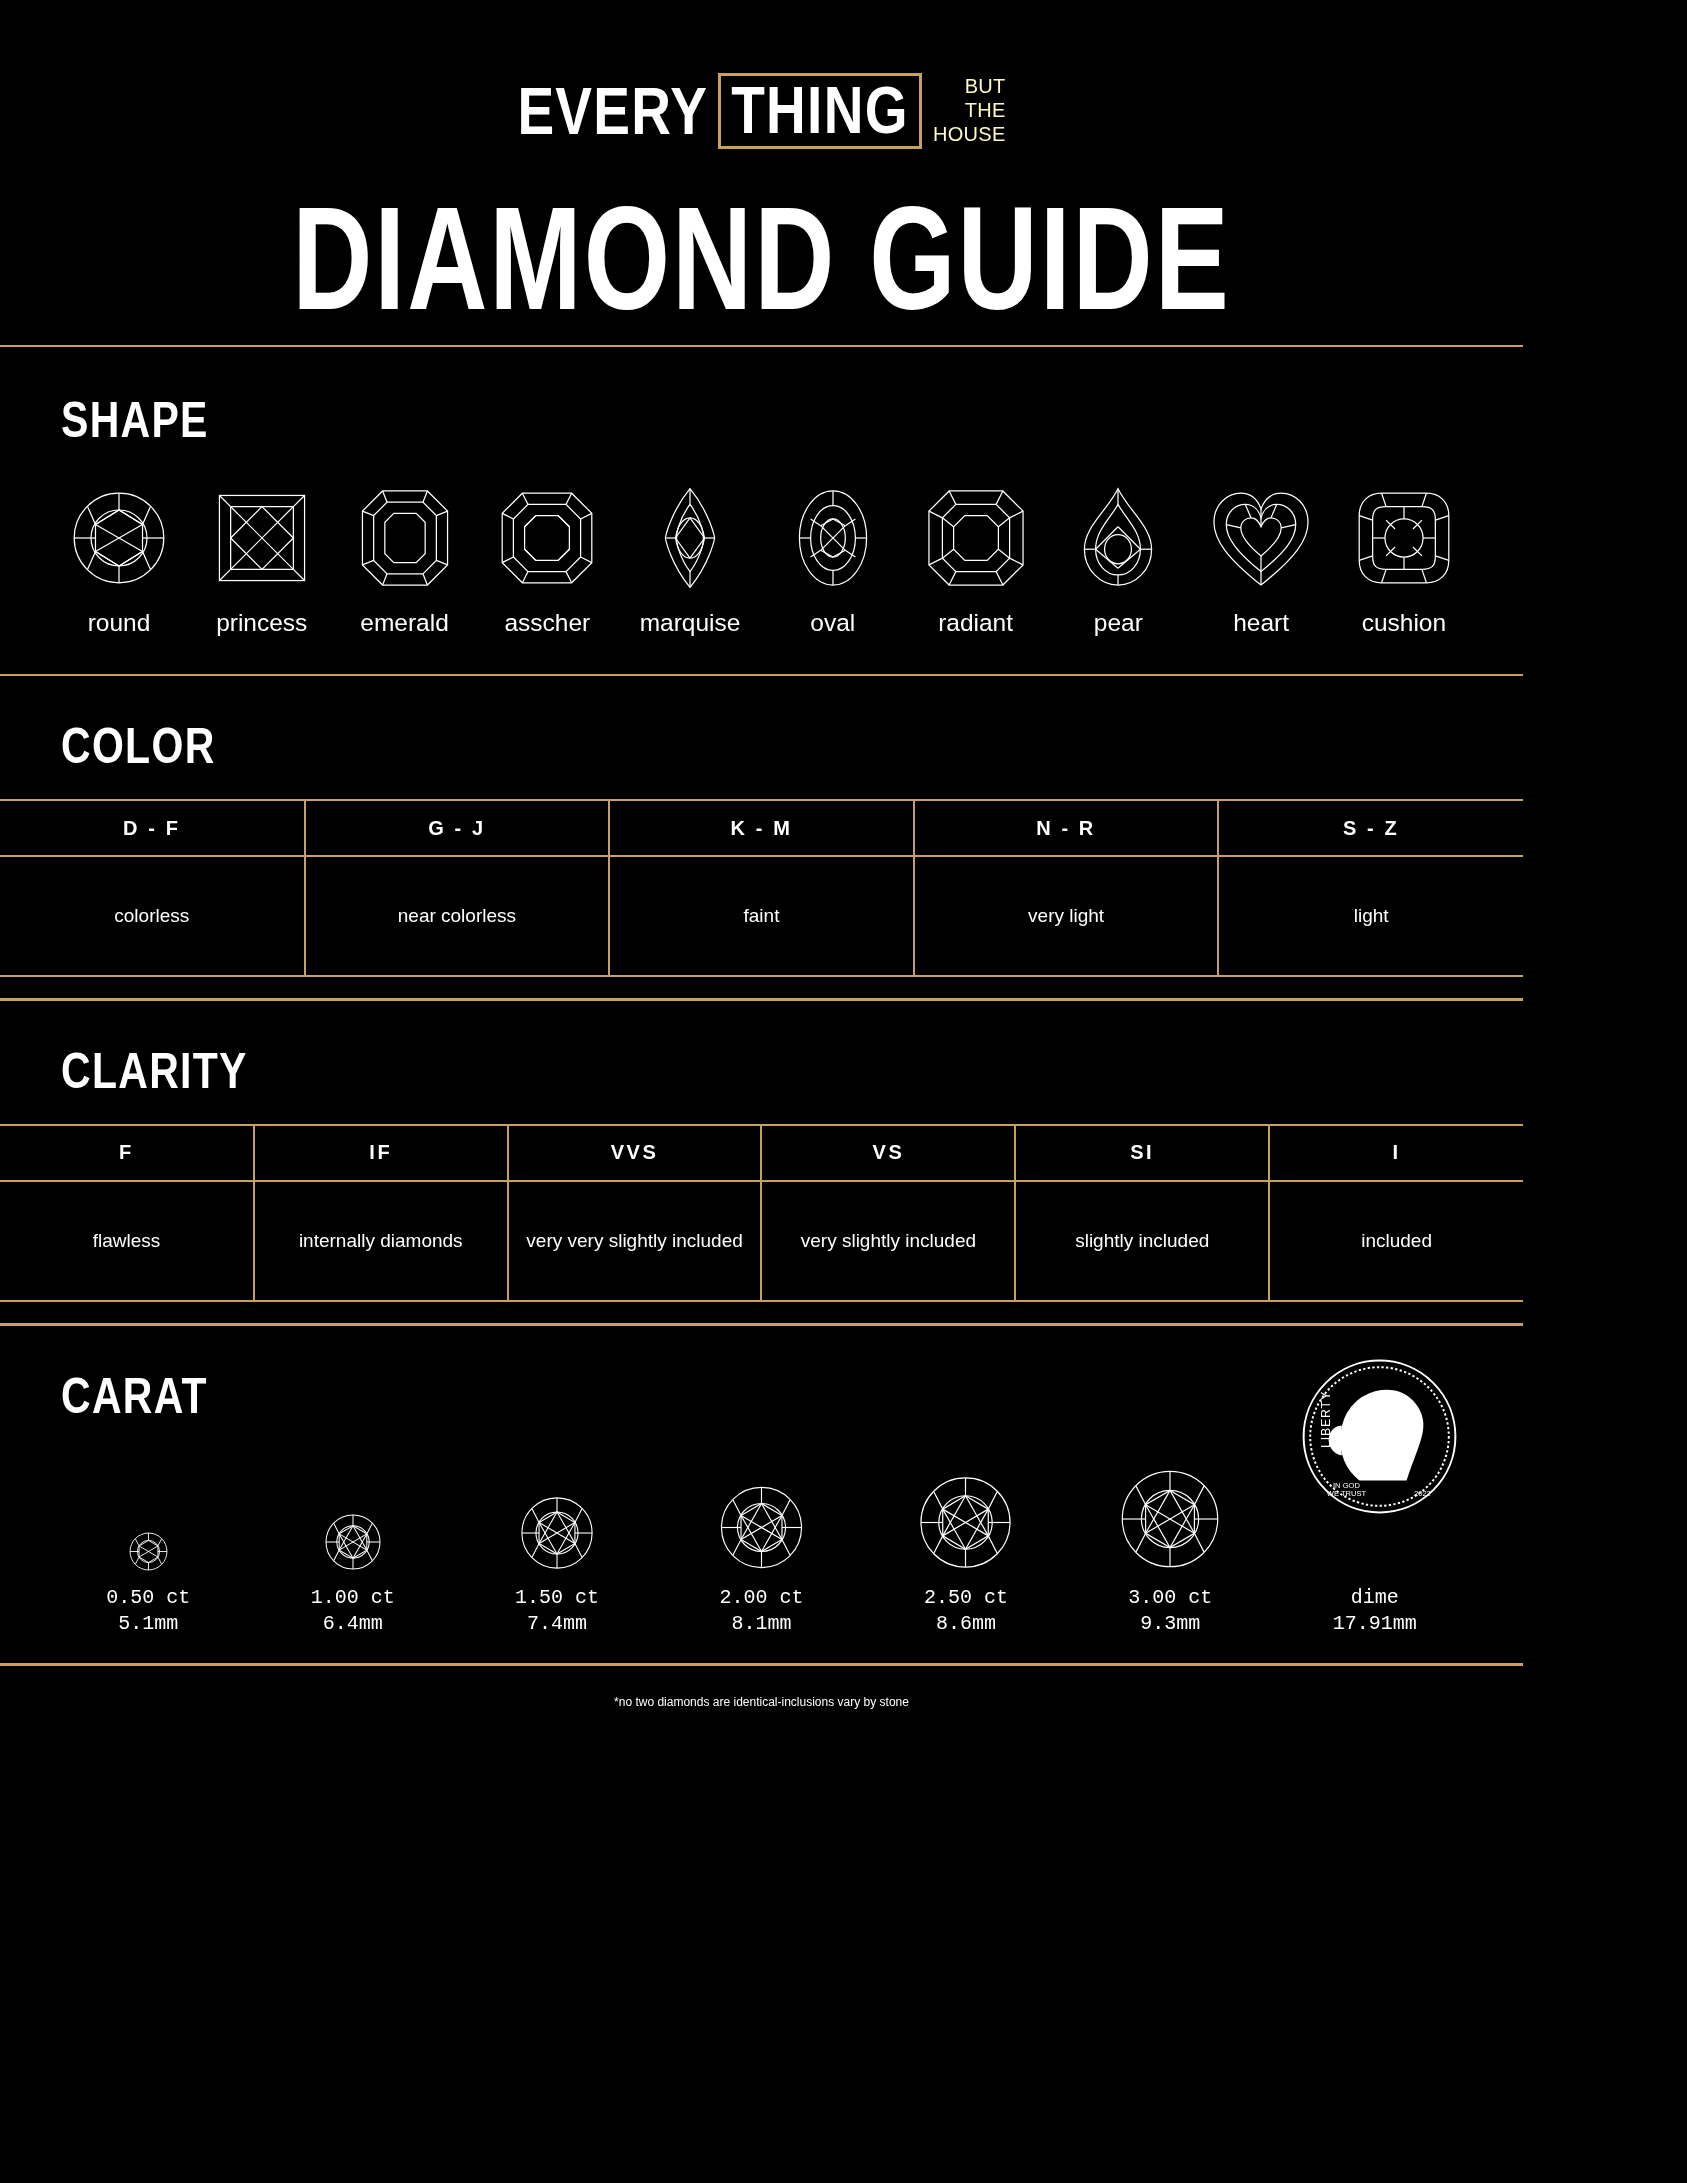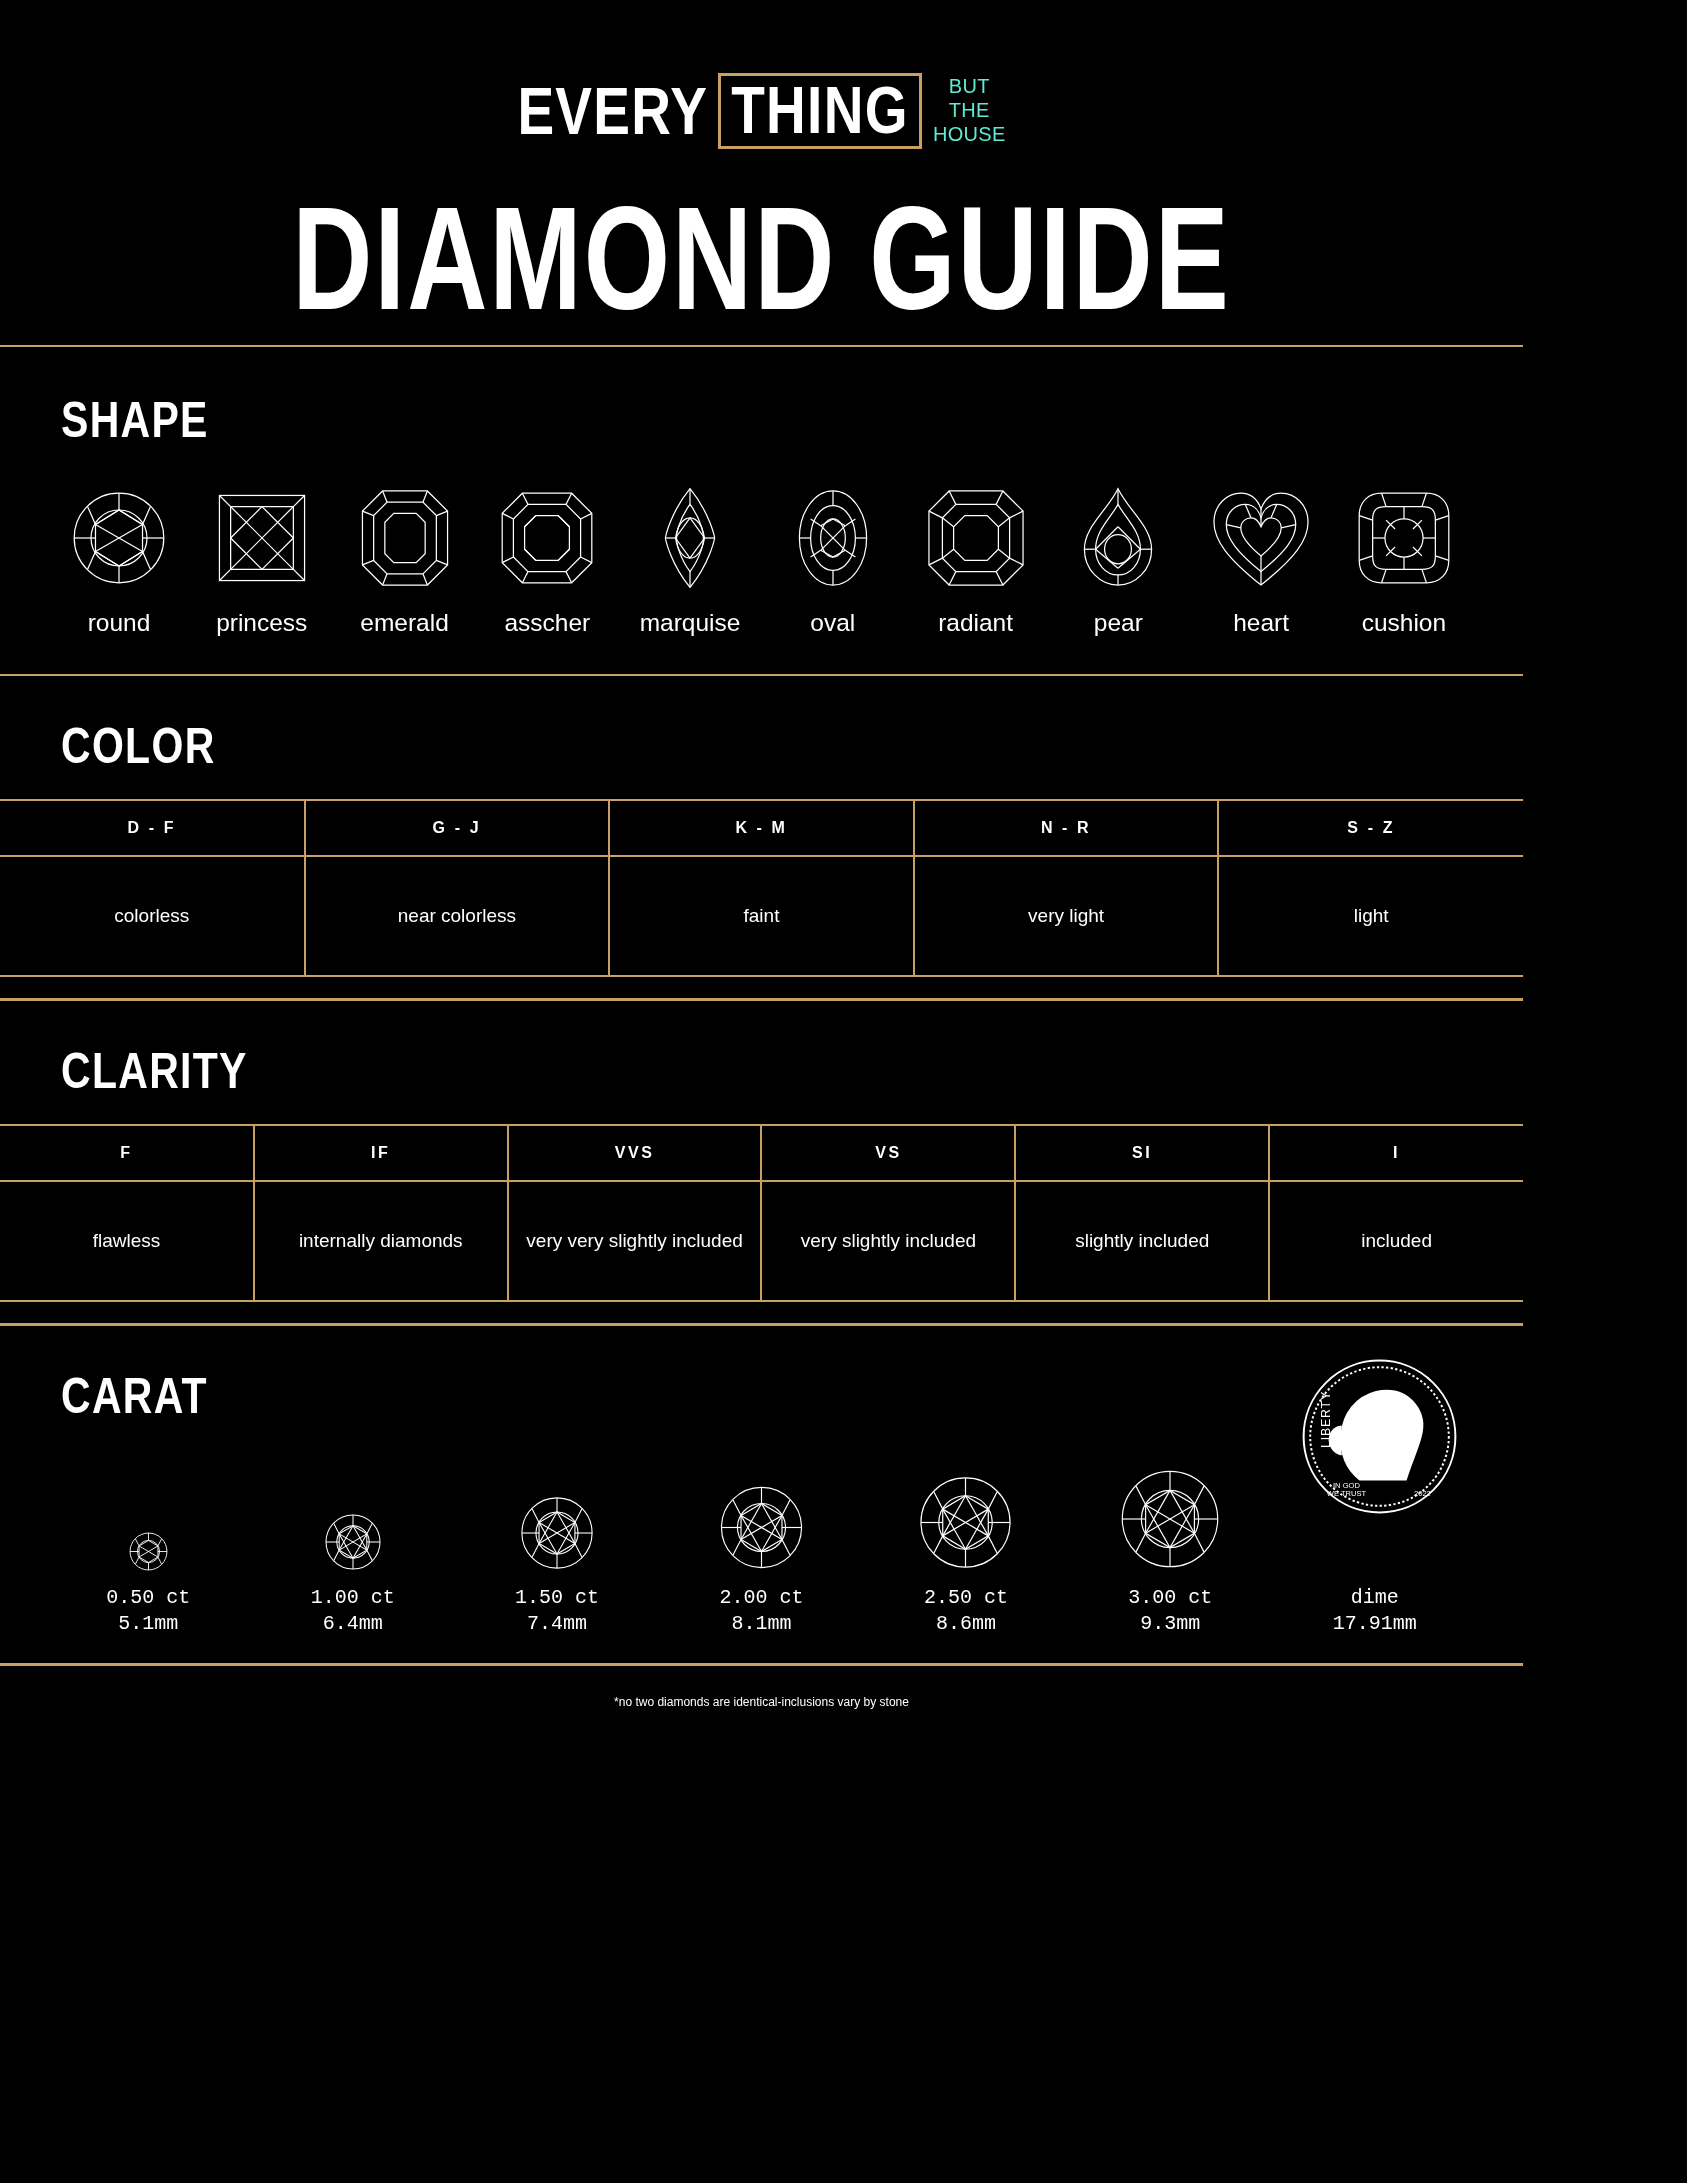--- a/index.html
+++ b/index.html
@@ -54,27 +54,27 @@
     font-size: 55px;
     letter-spacing: 1.3px;
     color: #ffffff;
     transform: scaleY(1.22);
     transform-origin: center;
     line-height: 0.95;
     display: block;
   }
   .logo-tail {
     margin-left: 10.6px;
-    text-align: center;
+    text-align: right;
     font-family: "Liberation Sans", sans-serif;
     font-weight: normal;
     font-size: 20px;
     line-height: 1.18;
     letter-spacing: 0.3px;
-    color: #5eead4;
+    color: #fef9c3;
   }
 
   .main-title {
     margin-top: 37px;
     text-align: center;
     font-family: "Liberation Sans", sans-serif;
     font-weight: bold;
     font-size: 111px;
     letter-spacing: 2px;
     color: #ffffff;
@@ -135,21 +135,21 @@
     table-layout: fixed;
   }
   .grid-table td {
     border: 2px solid #c9a063;
     text-align: center;
     color: #ffffff;
     font-family: "Liberation Sans", sans-serif;
   }
   .grid-table td.hdr {
     font-weight: bold;
-    font-size: 16px;
+    font-size: 20px;
     letter-spacing: 2.6px;
     height: 52px;
     transform-origin: center;
   }
   .grid-table td.val {
     font-size: 19px;
     height: 116px;
     line-height: 1.25;
   }
   .grid-table tr td:first-child { border-left: none; }

